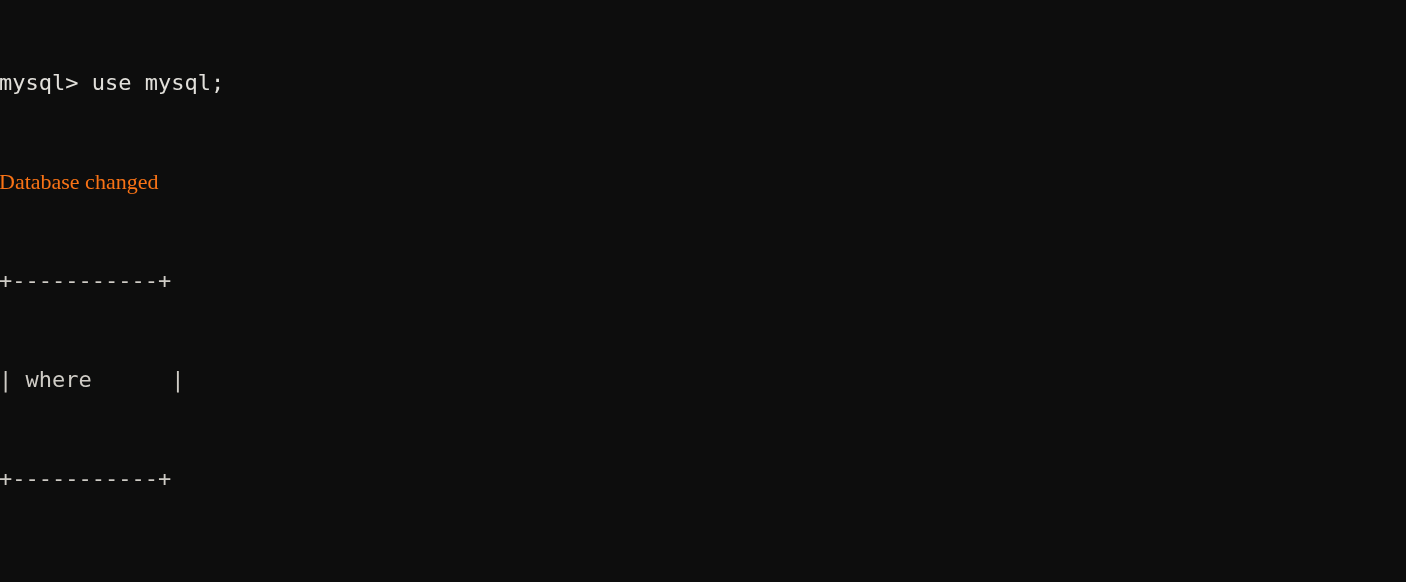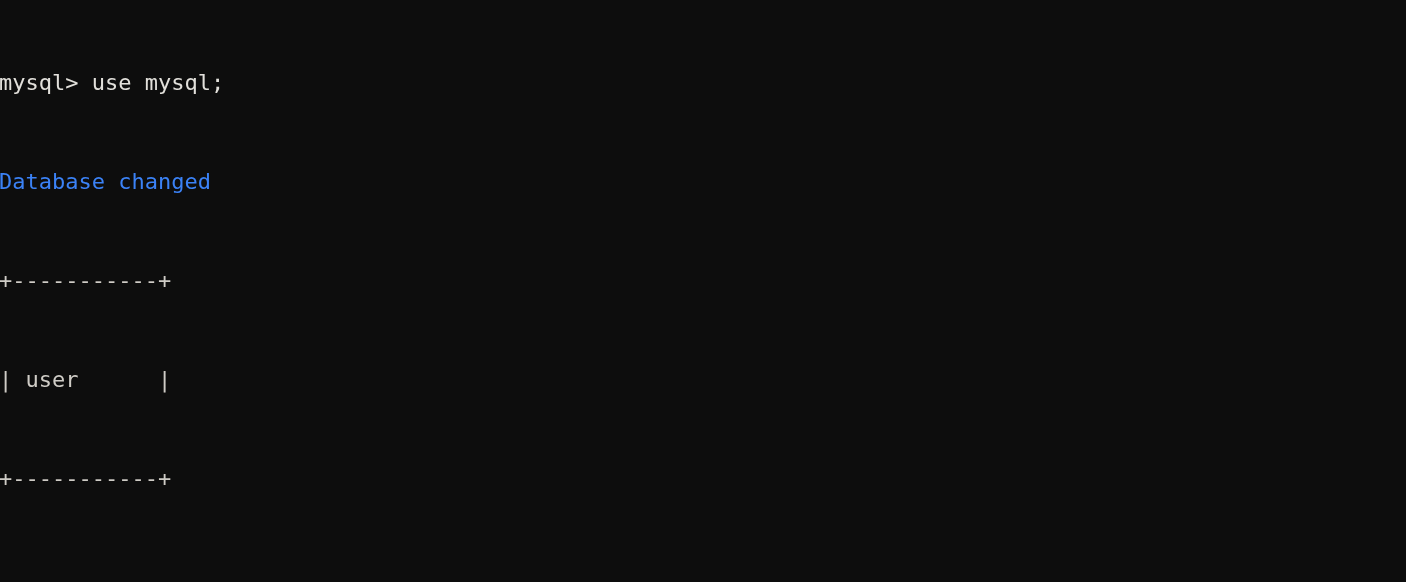--- a/index.html
+++ b/index.html
@@ -36,32 +36,33 @@
     line-height: 33px;
     color: #d6d3cd;
   }
   .line.prompt-line {
     color: #e2e0db;
   }
   .line.rule {
     color: #cfccc6;
   }
   .line.result {
-    color: #3b82f6;
+    color: #f97316;
+    font-family: Liberation Serif, serif;
   }
 </style>
 </head>
 <body>
 
 <div id="terminal">
   <div id="screen">
     <span class="line prompt-line">mysql&gt; use mysql;</span>
     <span class="line result">Database changed</span>
     <span class="line rule">+-----------+</span>
-    <span class="line rule">| user      |</span>
+    <span class="line rule">| where      |</span>
     <span class="line rule">+-----------+</span>
     
     
     
     
     
     
     
     
     

